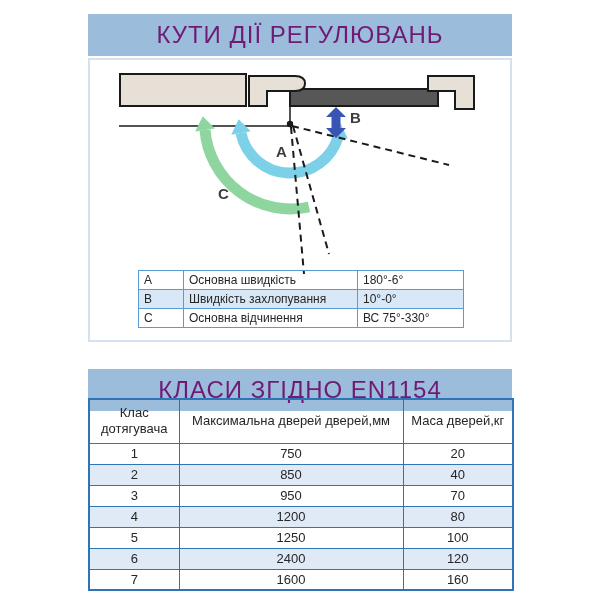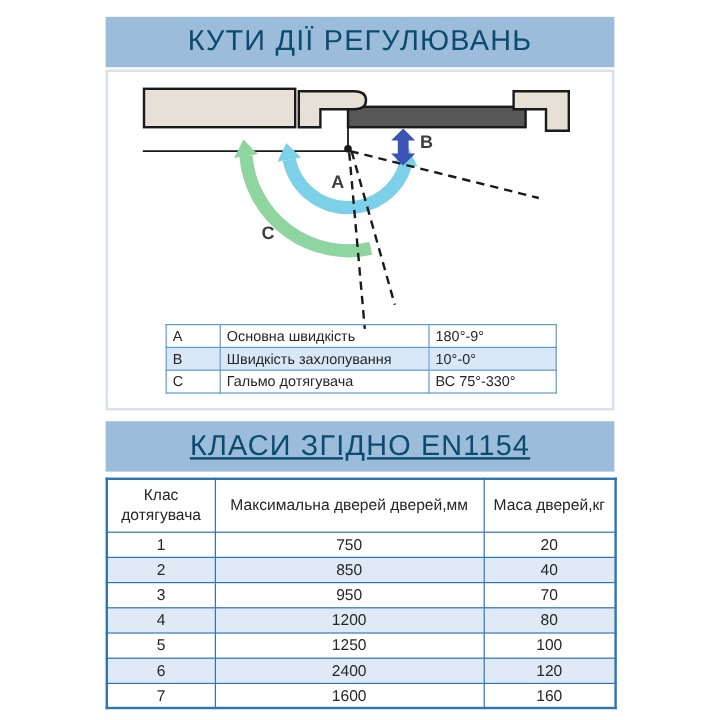--- a/index.html
+++ b/index.html
@@ -1,22 +1,22 @@
 <!DOCTYPE html>
 <html><head>
 <meta charset="utf-8">
 <style>
   html,body{margin:0;padding:0;background:#ffffff;}
   .page{position:relative;width:600px;height:600px;background:#ffffff;
         font-family:"Liberation Sans",sans-serif;overflow:hidden;}
   .hdr{position:absolute;left:88px;width:424px;height:42px;background:#9bbcdb;
-       color:#0c4a6e;display:flex;align-items:center;justify-content:center;
+       color:#701a75;display:flex;align-items:center;justify-content:center;
        font-size:24px;font-weight:400;letter-spacing:1px;box-sizing:border-box;}
   .hdr1{top:14px;}
-  .hdr2{top:351px;text-decoration:underline;}
+  .hdr2{top:369px;}
   .panel{position:absolute;left:88px;top:58px;width:424px;height:284px;
          background:#ffffff;border:2px solid #d4e2ef;box-sizing:border-box;}
   .panel svg{position:absolute;left:0;top:0;}
   
   table.legend{position:absolute;left:48px;top:210px;border-collapse:collapse;
                table-layout:fixed;font-size:12px;color:#262626;}
   table.legend td{border:1.5px solid #5b9bd5;height:19px;padding:0 5px;
                   text-align:left;box-sizing:border-box;white-space:nowrap;overflow:hidden;}
   table.legend td.c1{width:45px;}
   table.legend td.c2{width:174px;}
@@ -74,30 +74,30 @@
       <text x="186" y="97" font-size="15" font-weight="bold" fill="#3d3d3d">A</text>
       <text x="260" y="63" font-size="15" font-weight="bold" fill="#3d3d3d">B</text>
       <text x="128" y="139" font-size="15" font-weight="bold" fill="#3d3d3d">C</text>
     </svg>
 
     <table class="legend">
       <tbody>
           <tr>
             <td class="c1">A</td>
             <td class="c2">Основна швидкість</td>
-            <td class="c3">180°-9°</td>
+            <td class="c3">180°-6°</td>
           </tr>
           <tr>
             <td class="c1">B</td>
             <td class="c2">Швидкість захлопування</td>
             <td class="c3">10°-0°</td>
           </tr>
           <tr>
             <td class="c1">C</td>
-            <td class="c2">Гальмо дотягувача</td>
+            <td class="c2">Основна відчинення</td>
             <td class="c3">ВС 75°-330°</td>
           </tr>
         </tbody>
     </table>
   </div>
 
   <div class="hdr hdr2">
     <span>КЛАСИ ЗГІДНО EN1154</span>
   </div>
 

